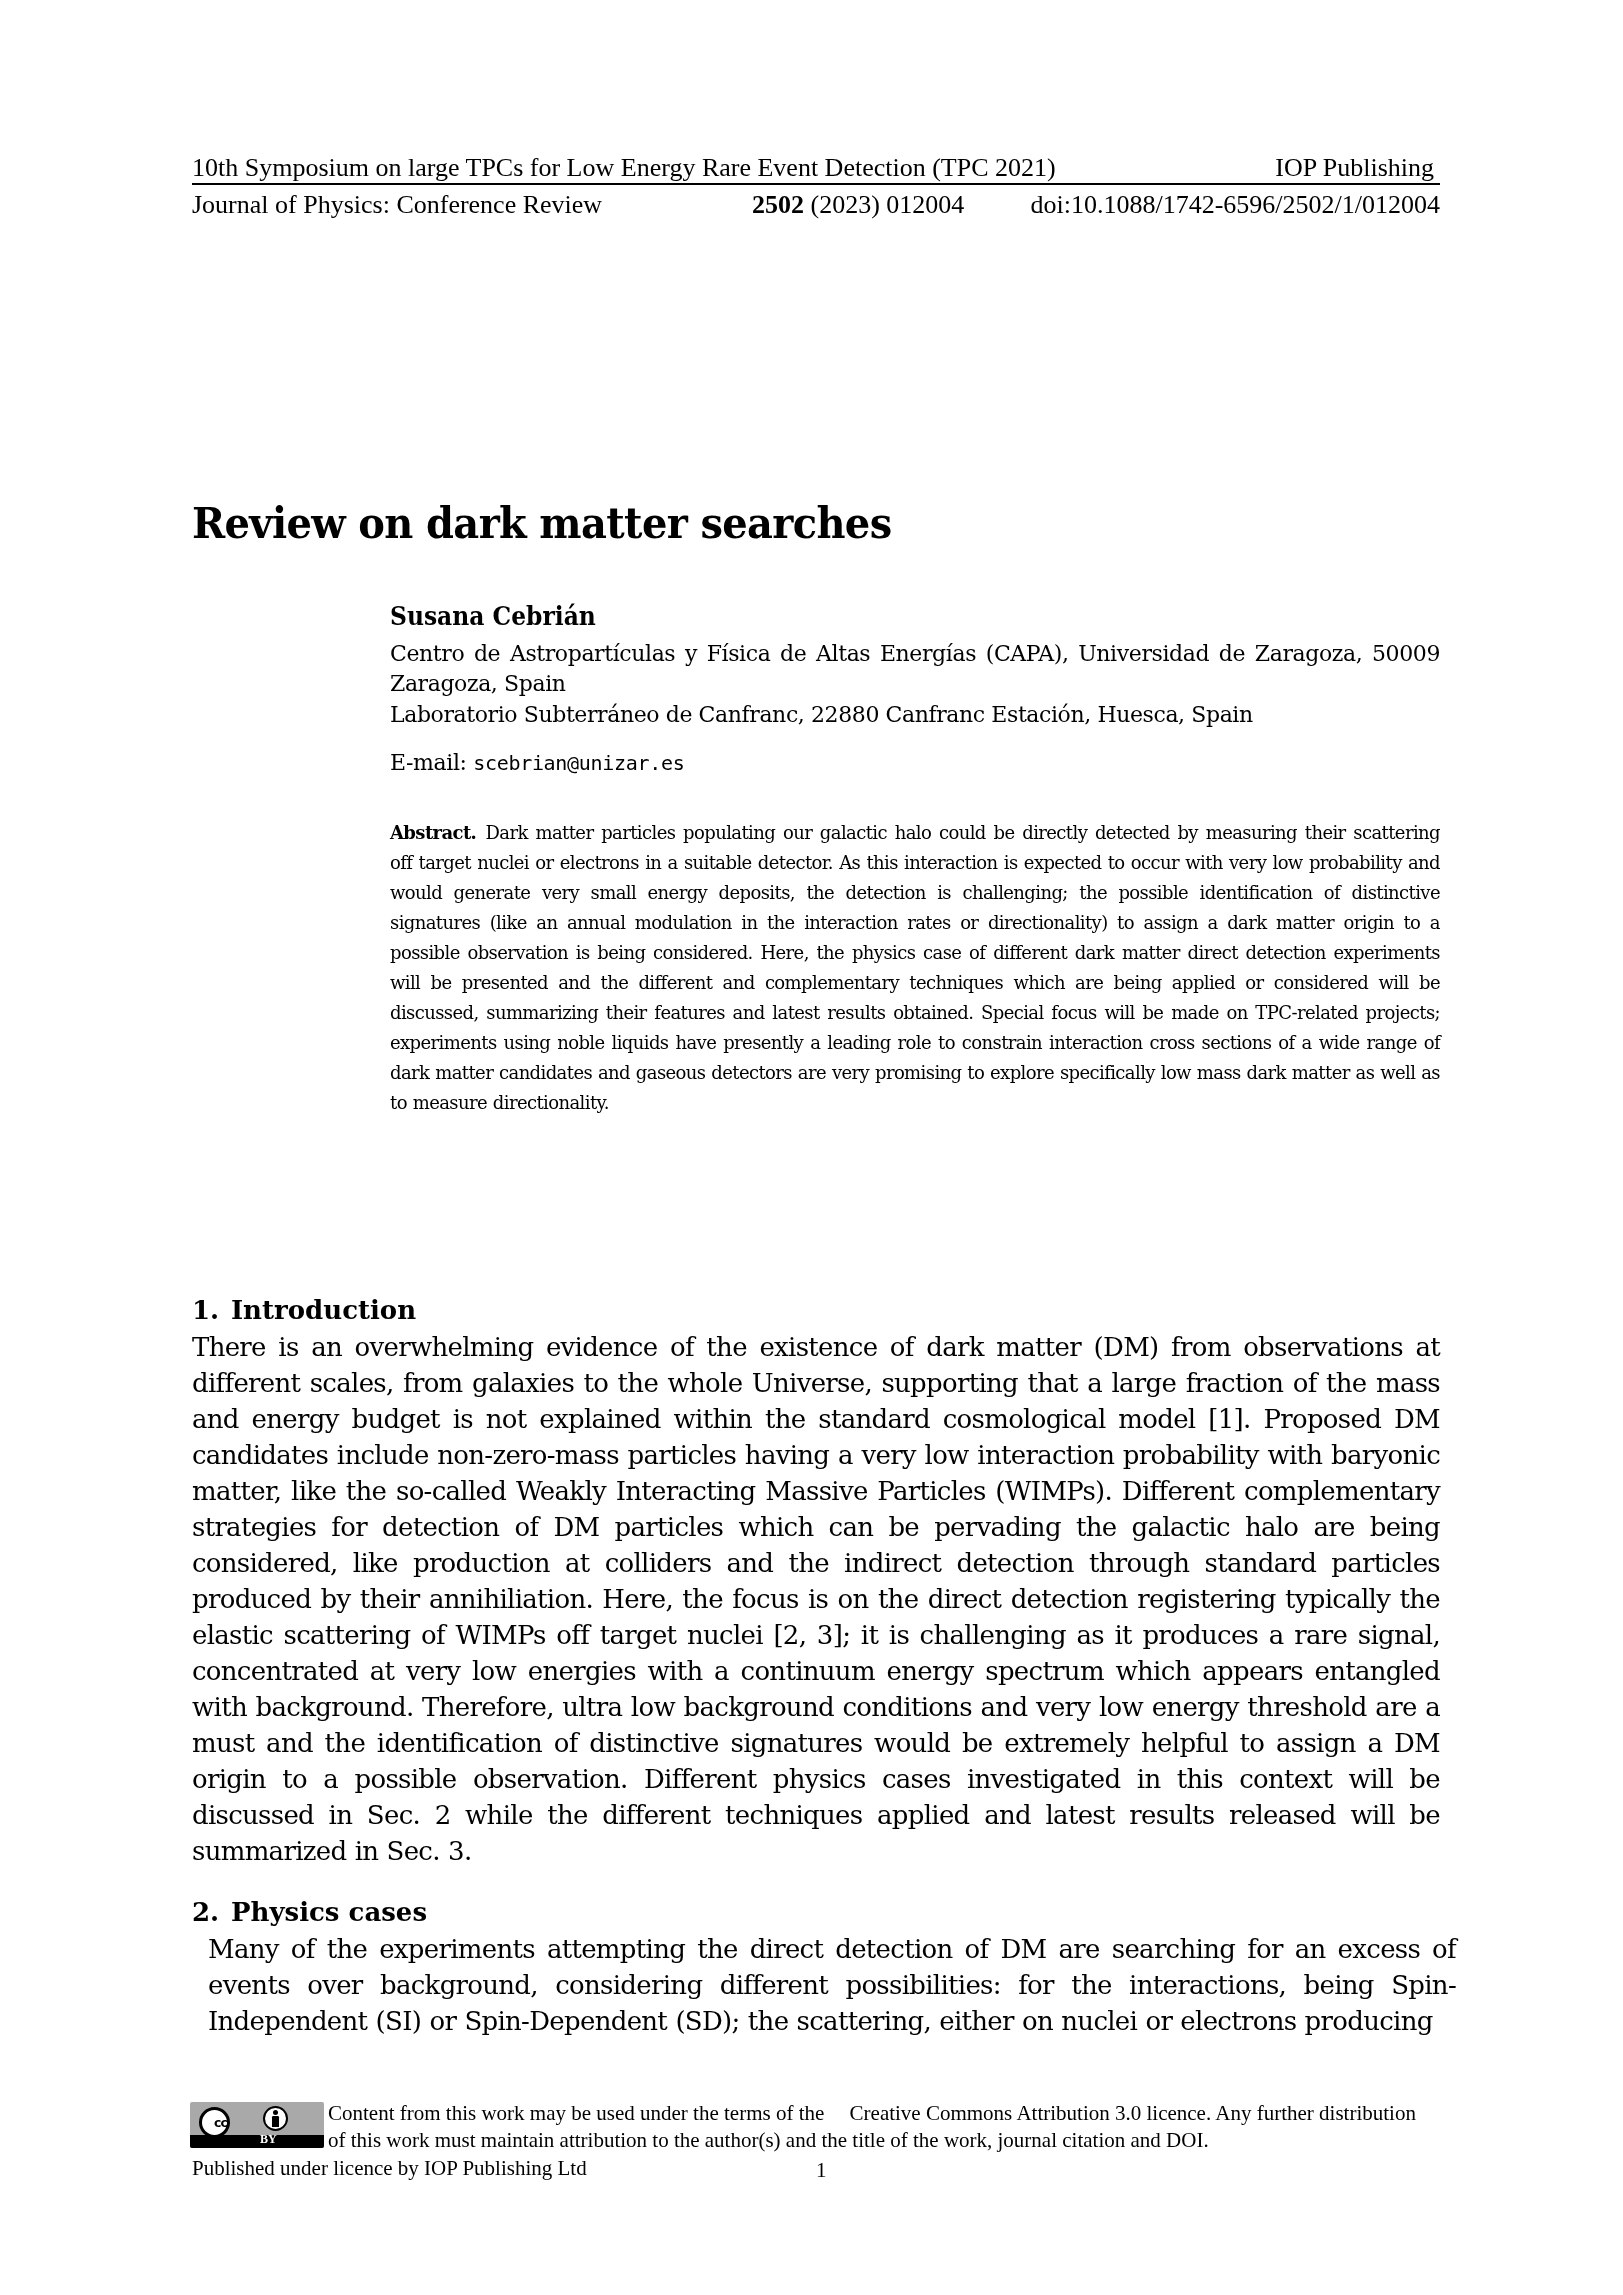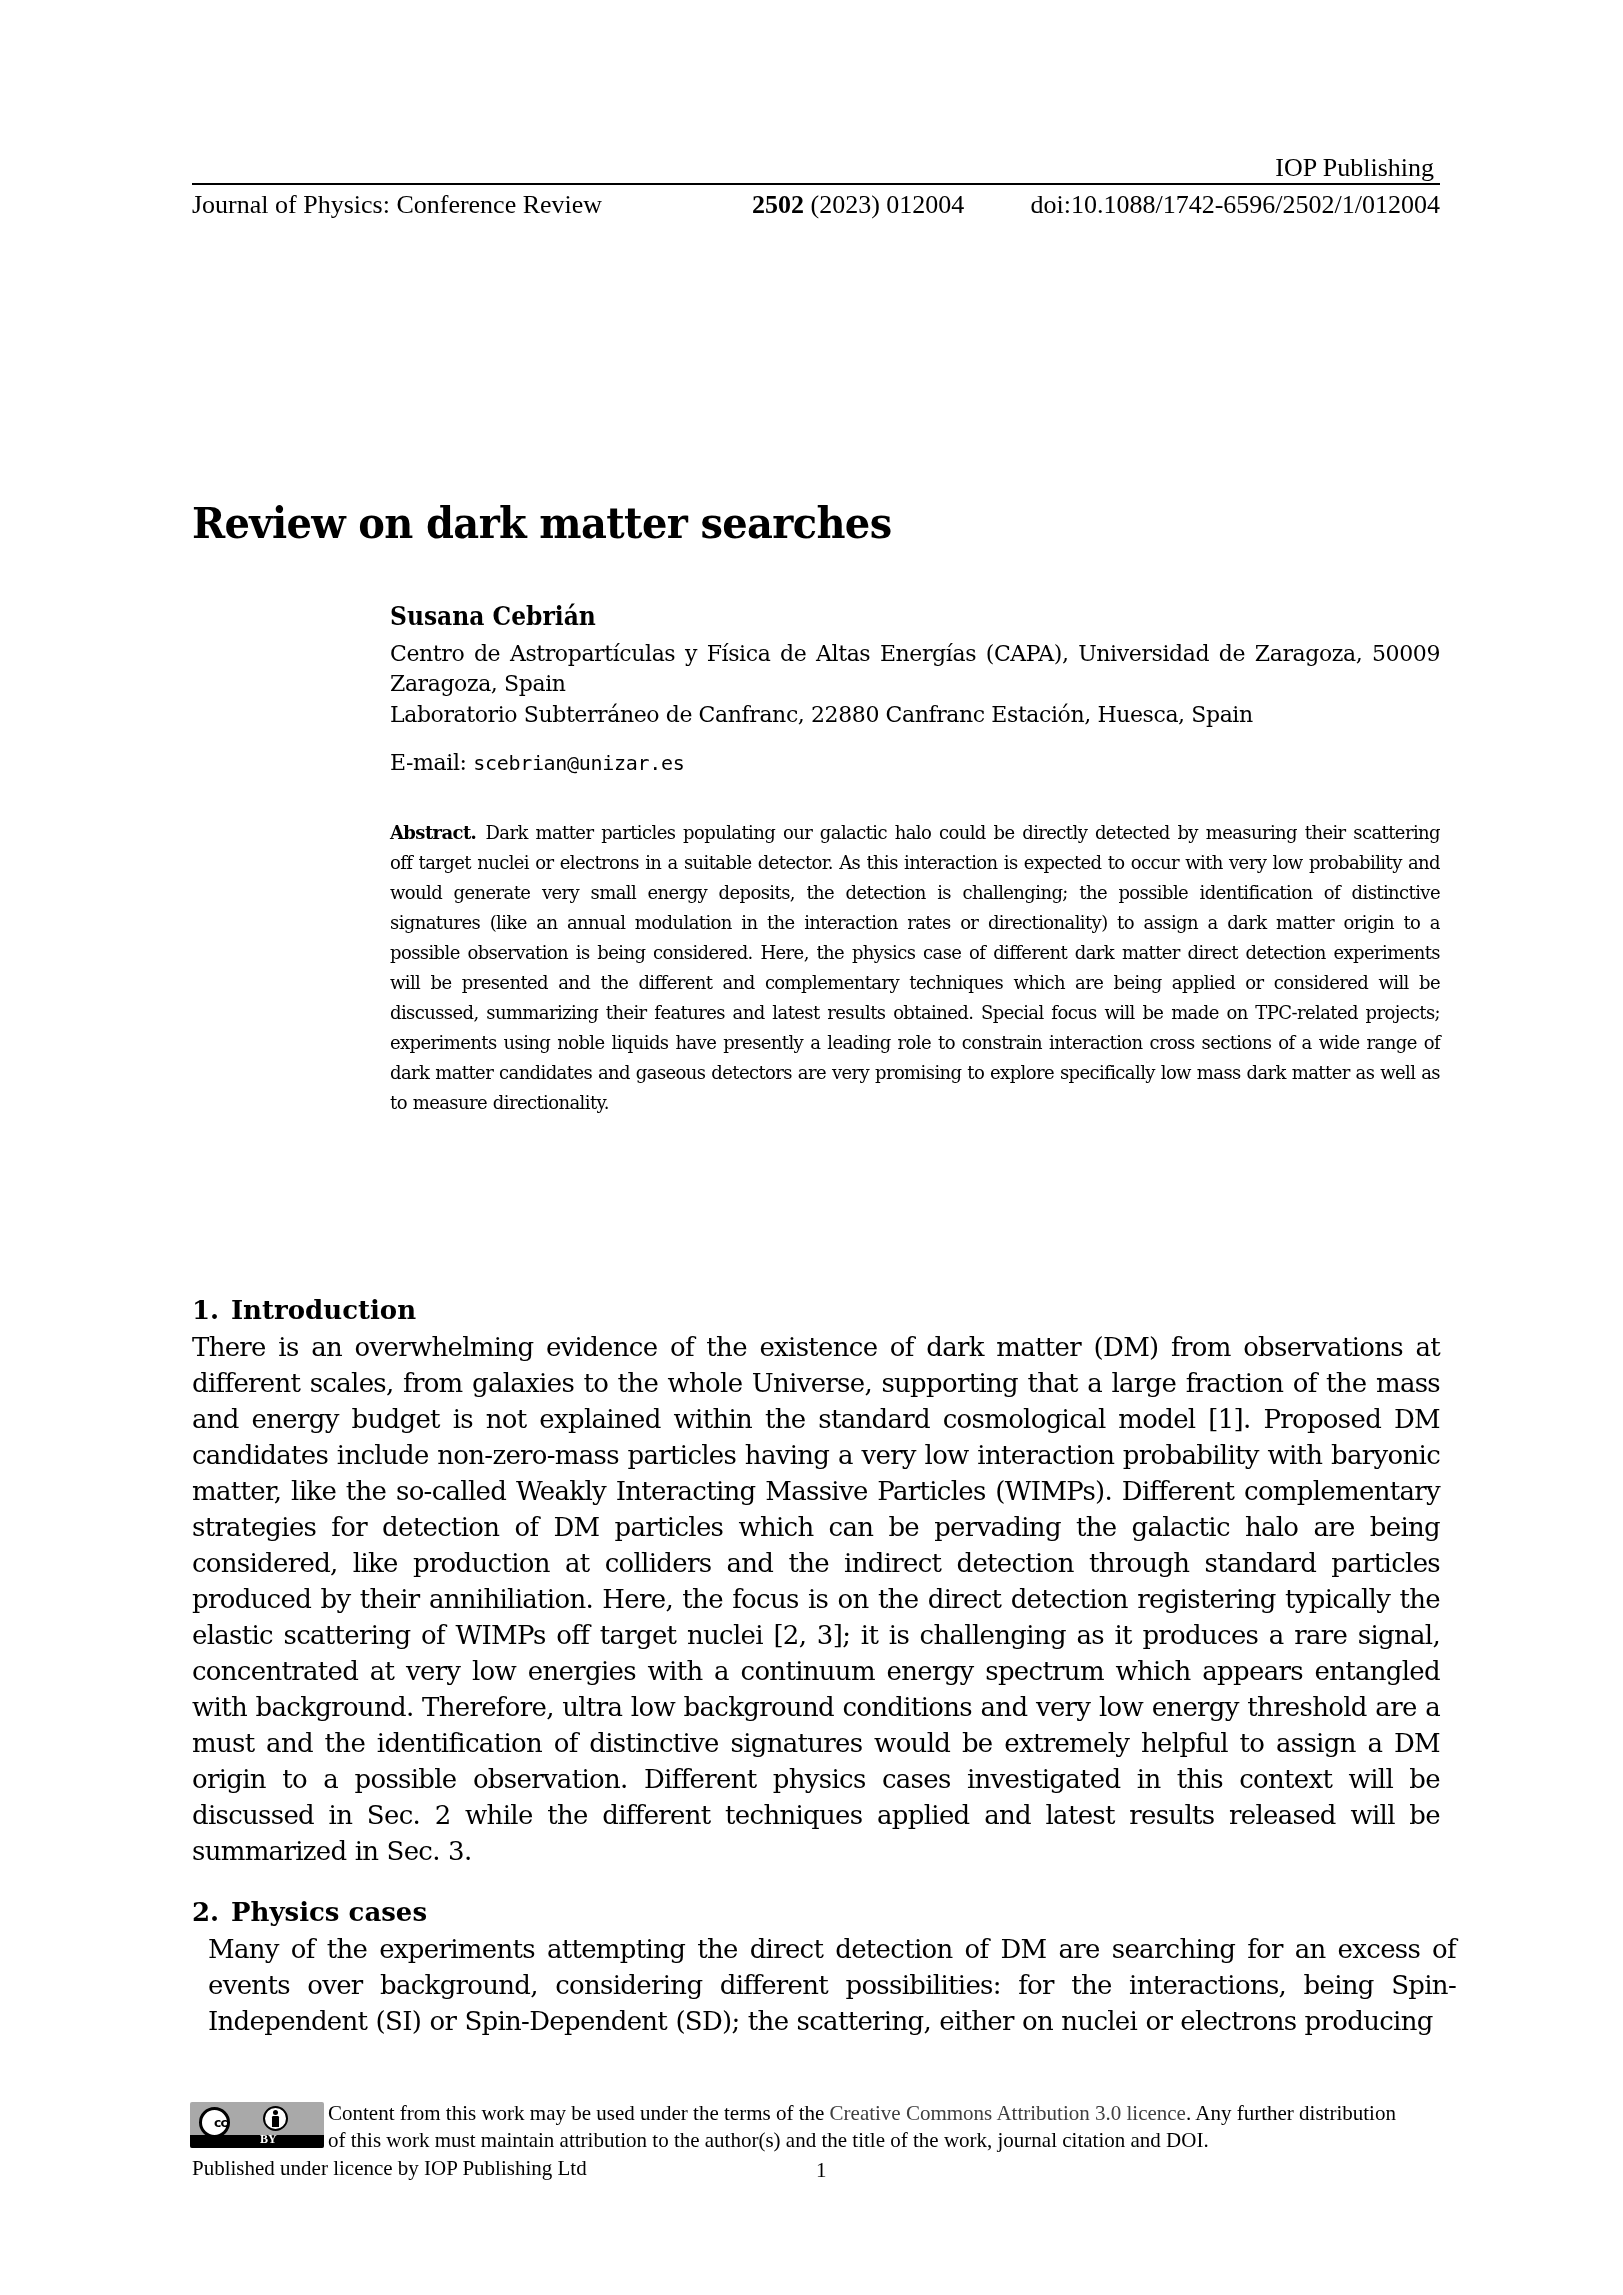--- a/index.html
+++ b/index.html
@@ -162,20 +162,21 @@
     #foot-line1 { left: 328px; top: 2100px; }
     #foot-line2 { left: 328px; top: 2127px; }
     #foot-line1 a { color: #0000e0; text-decoration: none; }
     #foot-publisher { left: 192px; top: 2155px; }
     #foot-page { left: 816px; top: 2157px; }
   </style>
 </head>
 <body>
 
 <div class="abs hdr" id="hdr-row1">
+  <span>10th Symposium on large TPCs for Low Energy Rare Event Detection (TPC 2021)</span>
   <span class="right">IOP Publishing</span>
 </div>
 <div class="abs" id="hdr-rule"></div>
 <div class="abs hdr" id="hdr-row2">
   <span>Journal of Physics: Conference Review</span>
   <span class="mid"><b>2502</b> <span>(2023) 012004</span></span>
   <span class="right">doi:10.1088/1742-6596/2502/1/012004</span>
 </div>
 
 <div class="abs" id="title">Review on dark matter searches</div>
@@ -203,18 +204,18 @@
 <div class="abs" id="cc-badge">
   <div class="cc-circle">cc</div>
   <div class="by-circle">
     <div class="head"></div>
     <div class="bodyfig"></div>
   </div>
   <div class="bar"></div>
   <div class="by">BY</div>
 </div>
 <div class="abs foot" id="foot-line1">
-  <span>Content from this work may be used under the terms of the </span><a style="color: #404040;">Creative Commons Attribution 3.0 licence</a><span>.  Any further distribution</span>
+  <span>Content from this work may be used under the terms of the </span><a style="color: #000000; margin-left: 20px;">Creative Commons Attribution 3.0 licence</a><span>.  Any further distribution</span>
 </div>
 <div class="abs foot" id="foot-line2">of this work must maintain attribution to the author(s) and the title of the work, journal citation and DOI.</div>
 <div class="abs foot" id="foot-publisher">Published under licence by IOP Publishing Ltd</div>
 <div class="abs foot" id="foot-page">1</div>
 
 
 </body></html>

